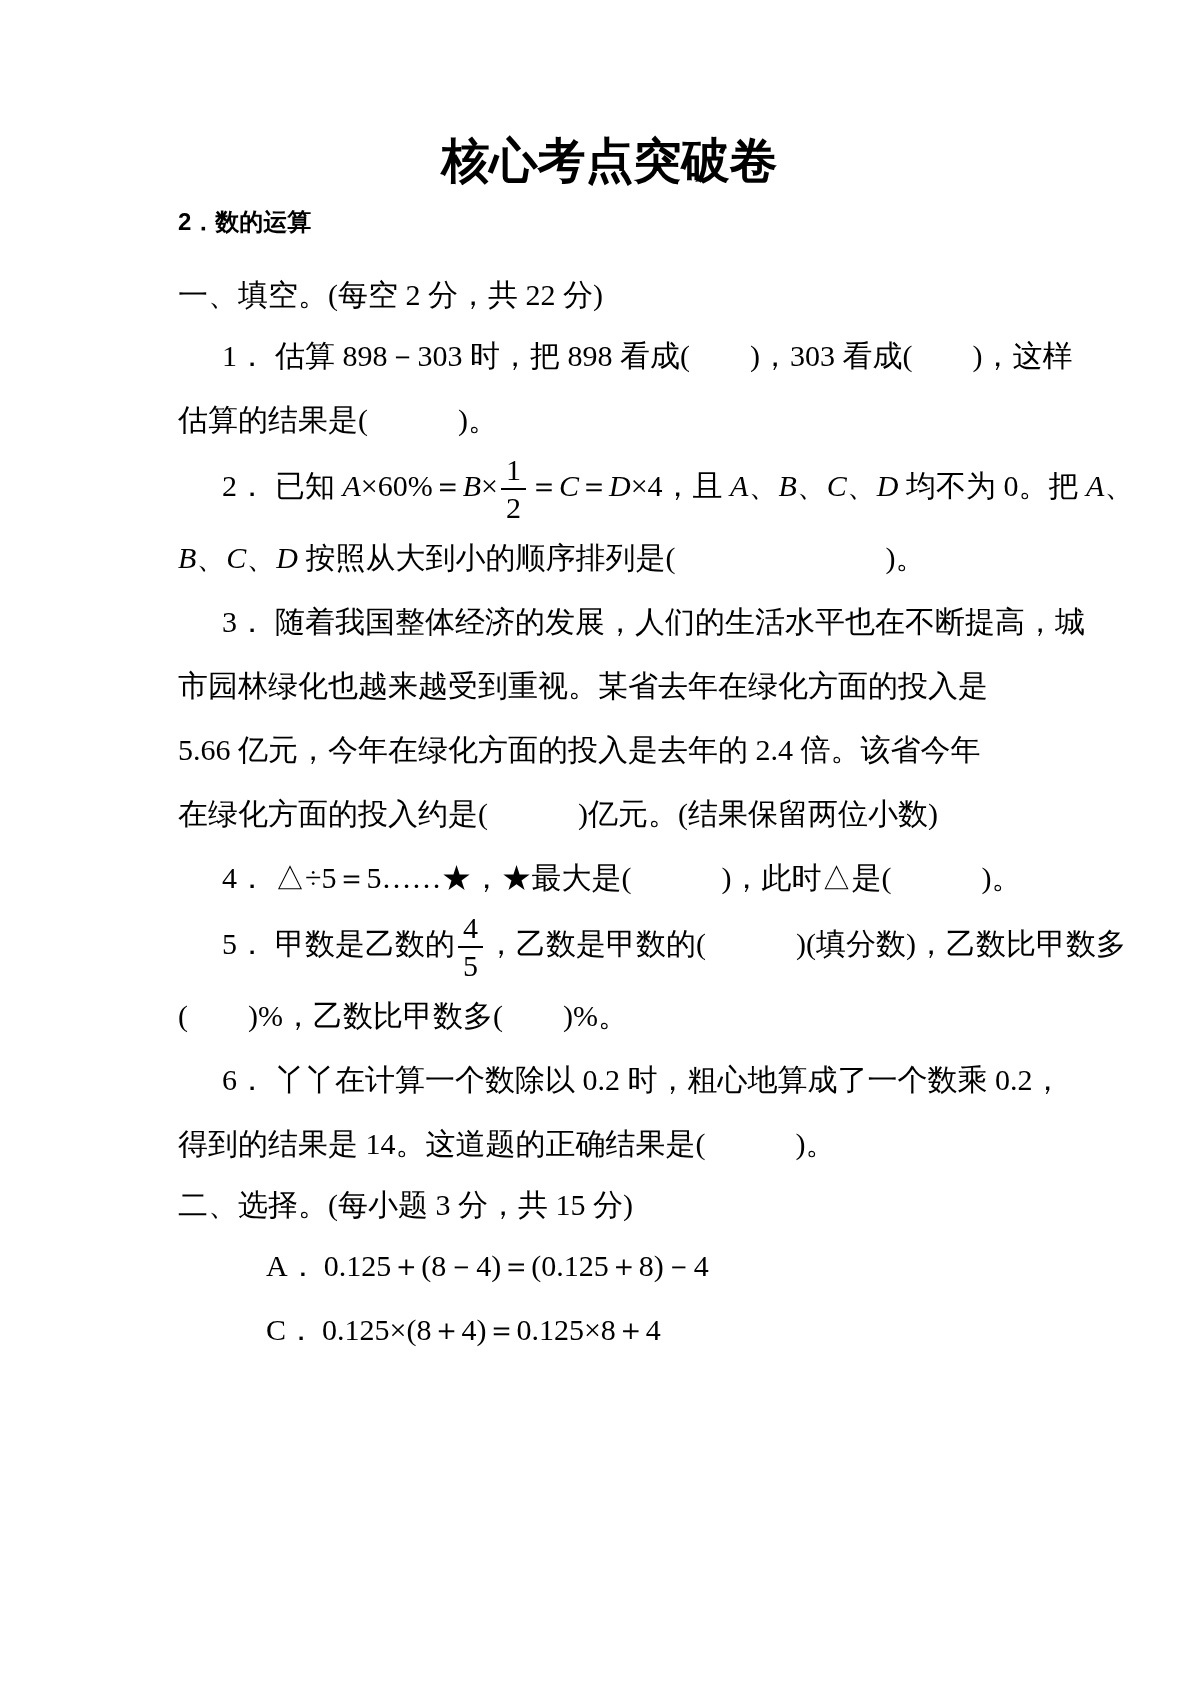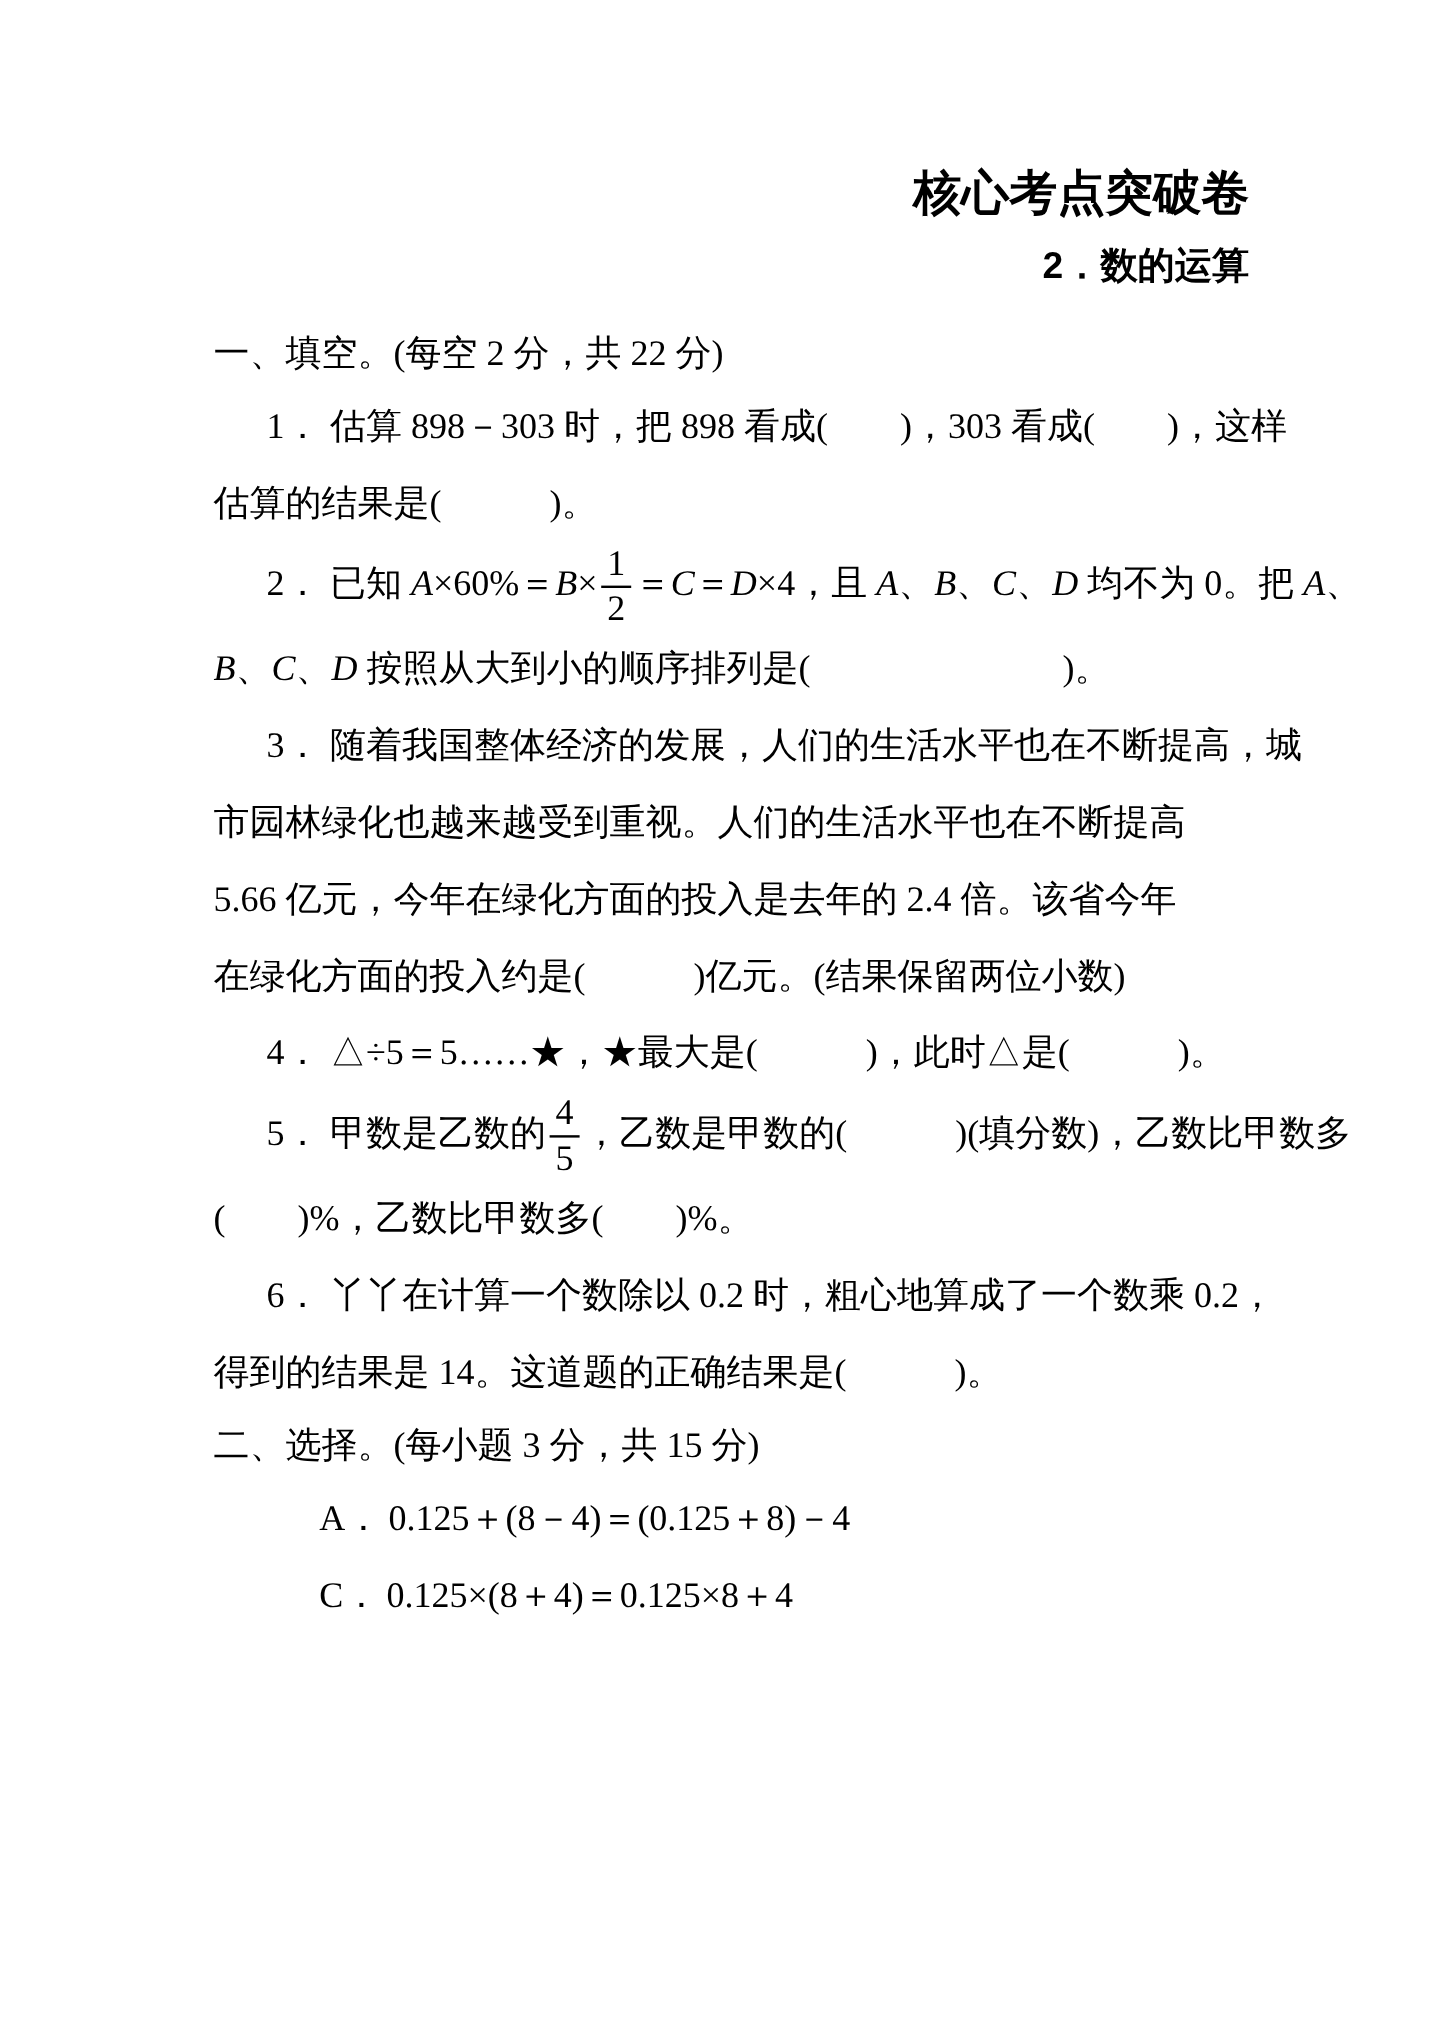--- a/index.html
+++ b/index.html
@@ -12,32 +12,32 @@
     height: 1684px;
     color: #000;
     font-family: "Liberation Serif", "DejaVu Serif", serif;
     font-size: 30px;
     overflow: hidden;
   }
   .page {
     padding: 140px 150px 0 178px;
   }
   .title {
-    text-align: right;
+    text-align: center;
     font-family: "Liberation Sans", "DejaVu Sans", sans-serif;
     font-weight: bold;
-    font-size: 40px;
+    font-size: 48px;
     line-height: 42px;
     margin: 0 0 20px 0;
   }
   .subtitle {
-    text-align: right;
+    text-align: left;
     font-family: "Liberation Sans", "DejaVu Sans", sans-serif;
     font-weight: bold;
-    font-size: 31px;
+    font-size: 24px;
     line-height: 40px;
     margin: 0 0 24px 0;
   }
   .sec-header {
     line-height: 58px;
     white-space: nowrap;
   }
   .line {
     line-height: 64px;
     white-space: nowrap;
@@ -83,21 +83,21 @@
     <div class="line cont">估算的结果是(　　　)。</div>
   </div>
 
   <div>
     <div class="line first"><span class="qnum">2．</span><span><span>已知 </span><span class="it">A</span><span>×60%＝</span><span class="it">B</span><span>×</span><span class="frac"><span class="num">1</span><span class="den">2</span></span><span>＝</span><span class="it">C</span><span>＝</span><span class="it">D</span><span>×4，且 </span><span class="it">A</span><span>、</span><span class="it">B</span><span>、</span><span class="it">C</span><span>、</span><span class="it">D</span><span> 均不为 0。把 </span><span class="it">A</span><span>、</span></span></div>
     <div class="line cont"><span class="it">B</span><span>、</span><span class="it">C</span><span>、</span><span class="it">D</span><span> 按照从大到小的顺序排列是(　　　　　　　)。</span></div>
   </div>
 
   <div>
     <div class="line first"><span class="qnum">3．</span><span>随着我国整体经济的发展，人们的生活水平也在不断提高，城</span></div>
-    <div class="line cont">市园林绿化也越来越受到重视。人们的生活水平也在不断提高</div>
+    <div class="line cont">市园林绿化也越来越受到重视。某省去年在绿化方面的投入是</div>
     <div class="line cont">5.66 亿元，今年在绿化方面的投入是去年的 2.4 倍。该省今年</div>
     <div class="line cont">在绿化方面的投入约是(　　　)亿元。(结果保留两位小数)</div>
   </div>
 
   <div>
     <div class="line first"><span class="qnum">4．</span><span>△÷5＝5……★，★最大是(　　　)，此时△是(　　　)。</span></div>
   </div>
 
   <div>
     <div class="line first"><span class="qnum">5．</span><span><span>甲数是乙数的</span><span class="frac"><span class="num">4</span><span class="den">5</span></span><span>，乙数是甲数的(　　　)(填分数)，乙数比甲数多</span></span></div>

